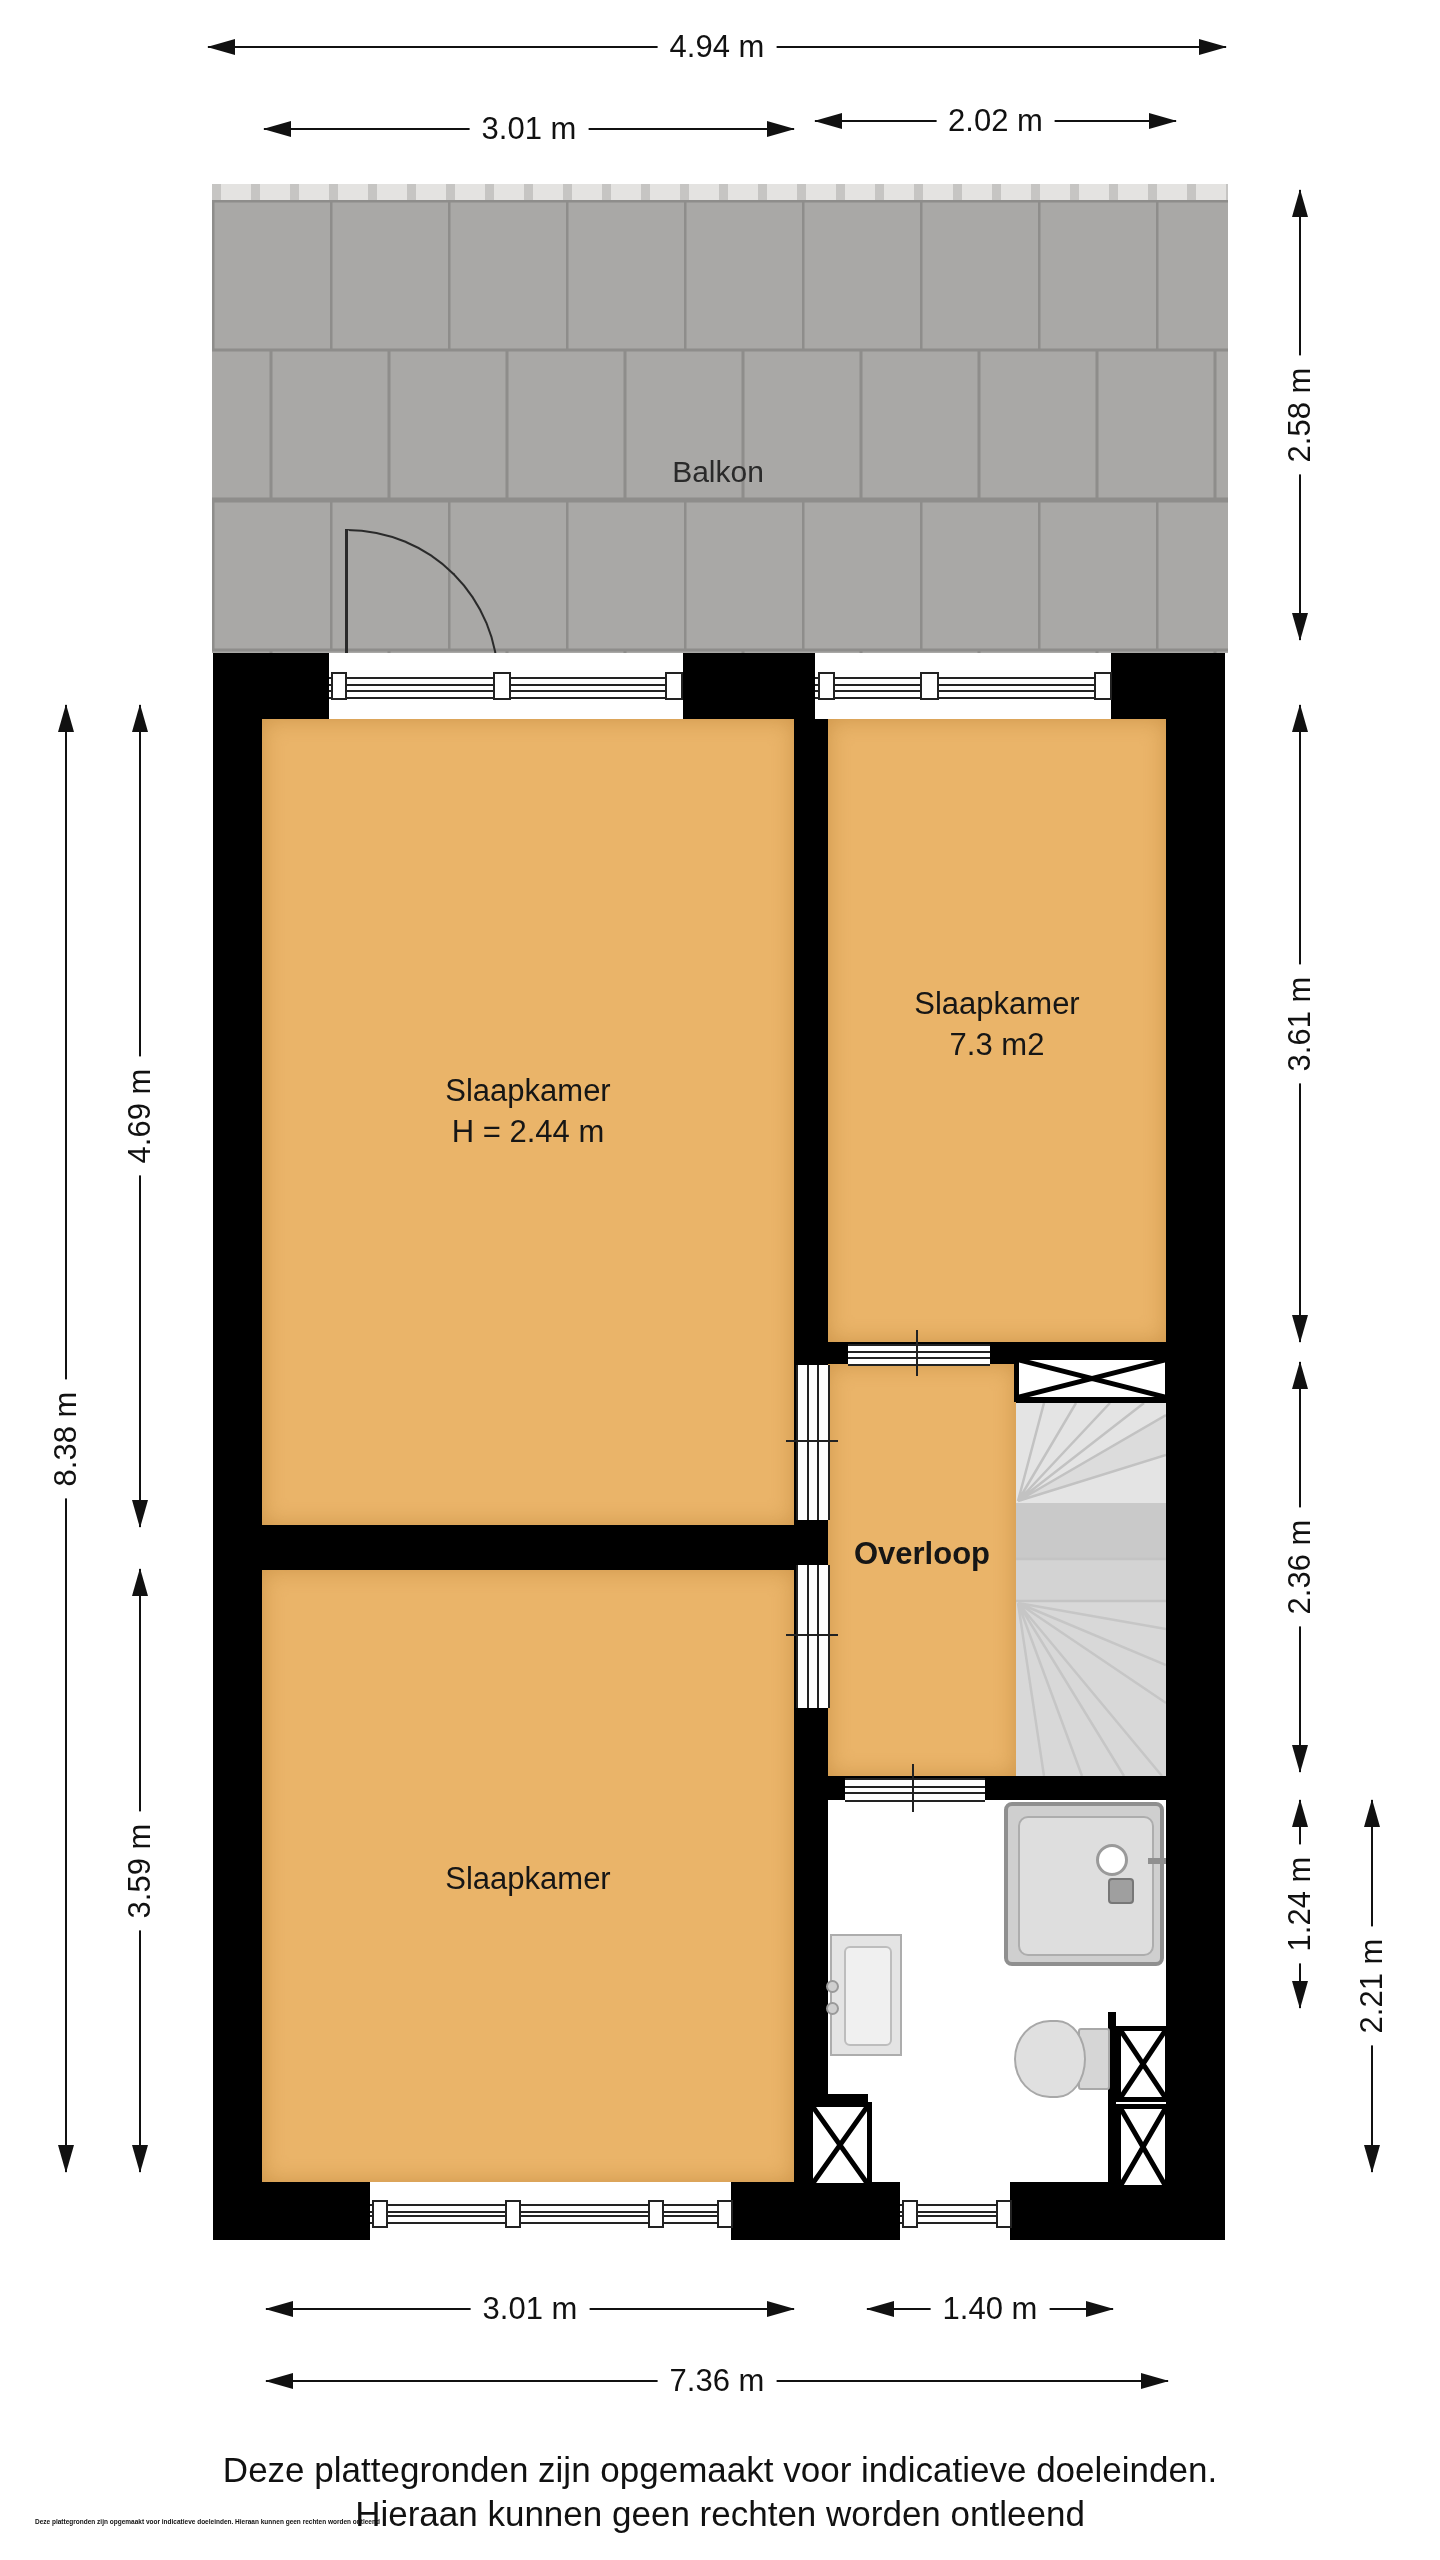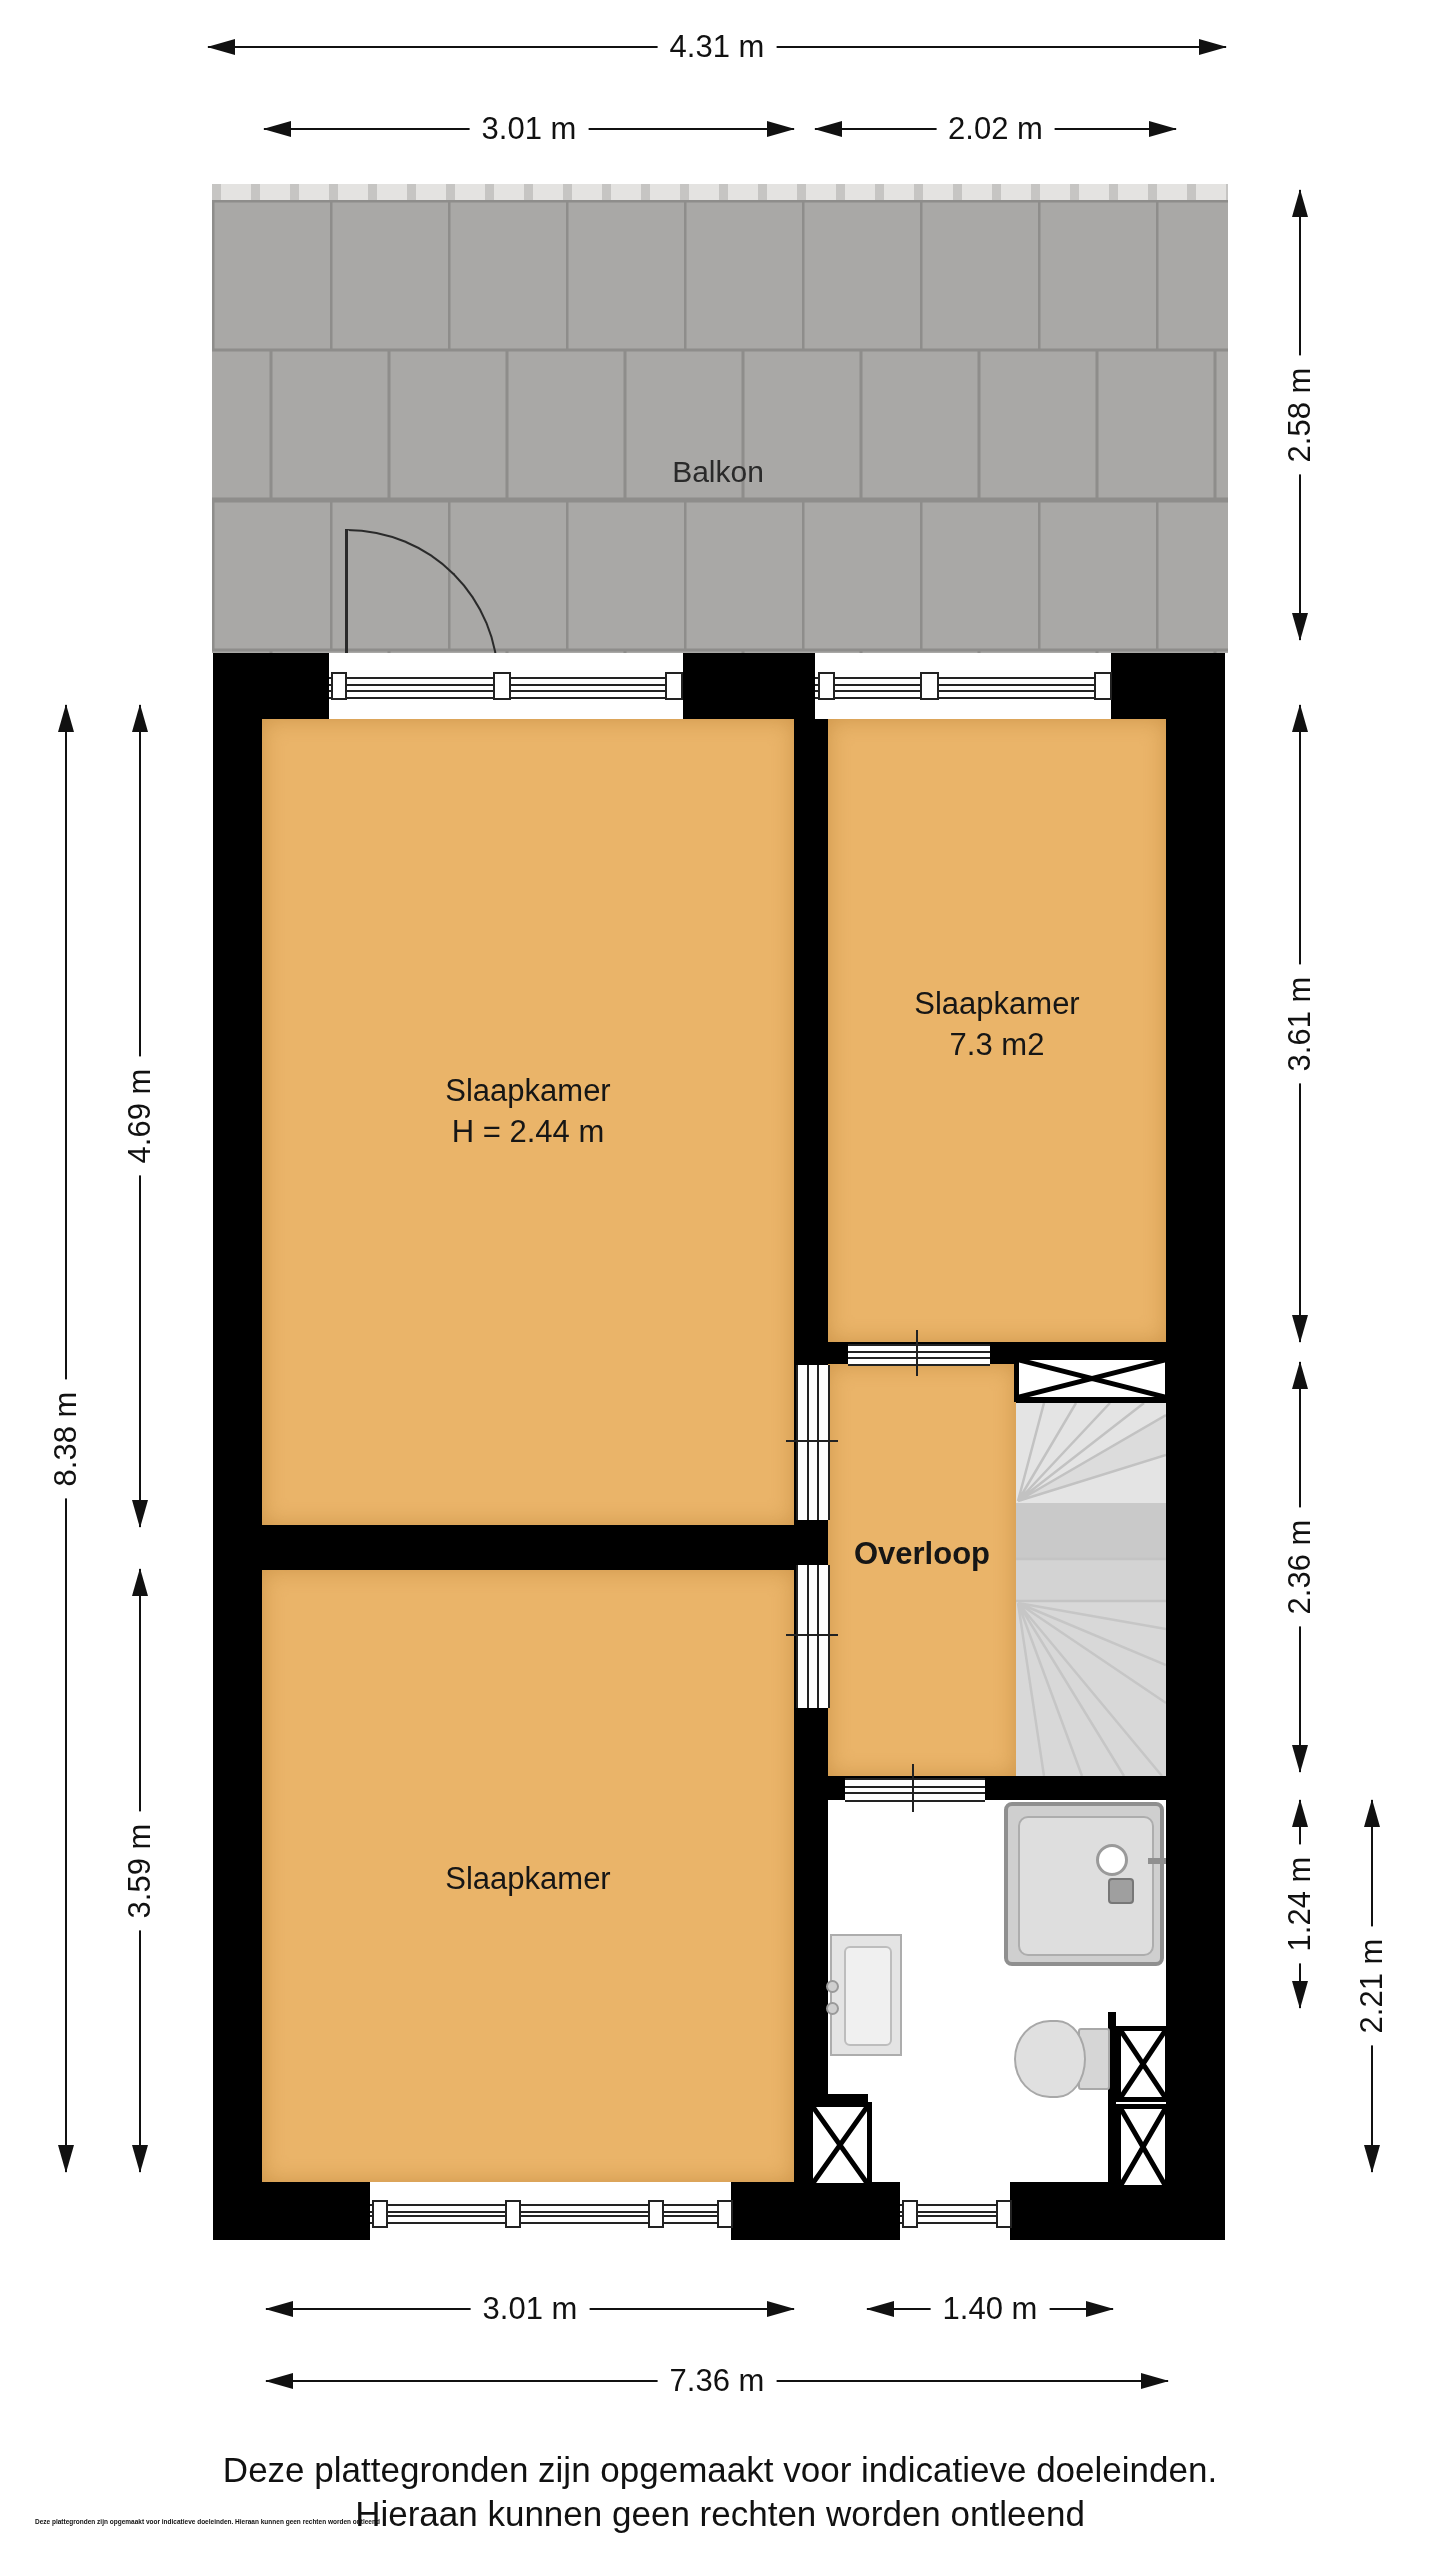--- a/index.html
+++ b/index.html
@@ -187,28 +187,28 @@
   <div class="roomlbl" style="left:262px;top:1858px;width:532px;">
     <div>Slaapkamer</div>
   </div>
   <div class="roomlbl" style="left:820px;top:1533px;width:204px;font-weight:bold;">
     <div>Overloop</div>
   </div>
 
   <div class="dim h" style="left:208px;top:46px;width:1018px;">
     <span class="ah l"></span>
       <span class="ah r"></span>
-      <span class="lbl">4.31 m</span>
+      <span class="lbl">4.94 m</span>
   </div>
   <div class="dim h" style="left:264px;top:128px;width:530px;">
     <span class="ah l"></span>
       <span class="ah r"></span>
       <span class="lbl">3.01 m</span>
   </div>
-  <div class="dim h" style="left:815px;top:128px;width:361px;">
+  <div class="dim h" style="left:815px;top:120px;width:361px;">
     <span class="ah l"></span>
       <span class="ah r"></span>
       <span class="lbl">2.02 m</span>
   </div>
   <div class="dim v" style="left:1299px;top:190px;height:450px;">
     <span class="ah u"></span>
       <span class="ah d"></span>
       <span class="lbl">2.58 m</span>
   </div>
   <div class="dim v" style="left:65px;top:705px;height:1467px;">

